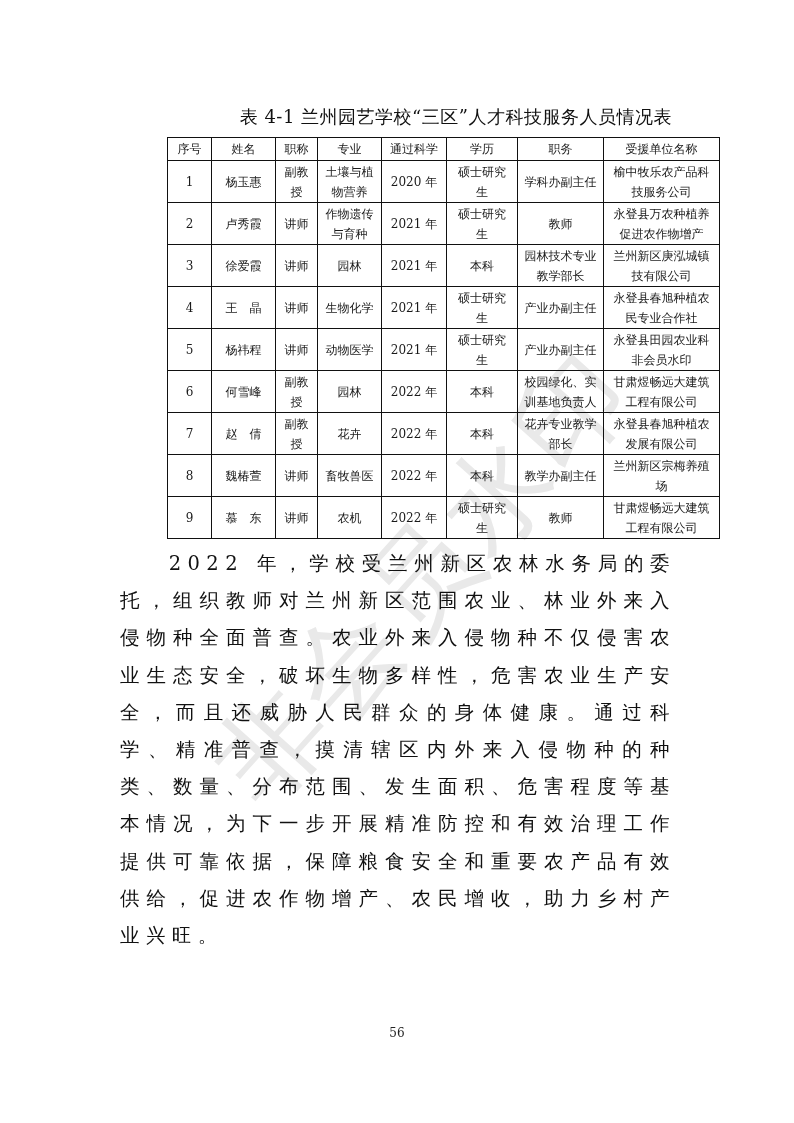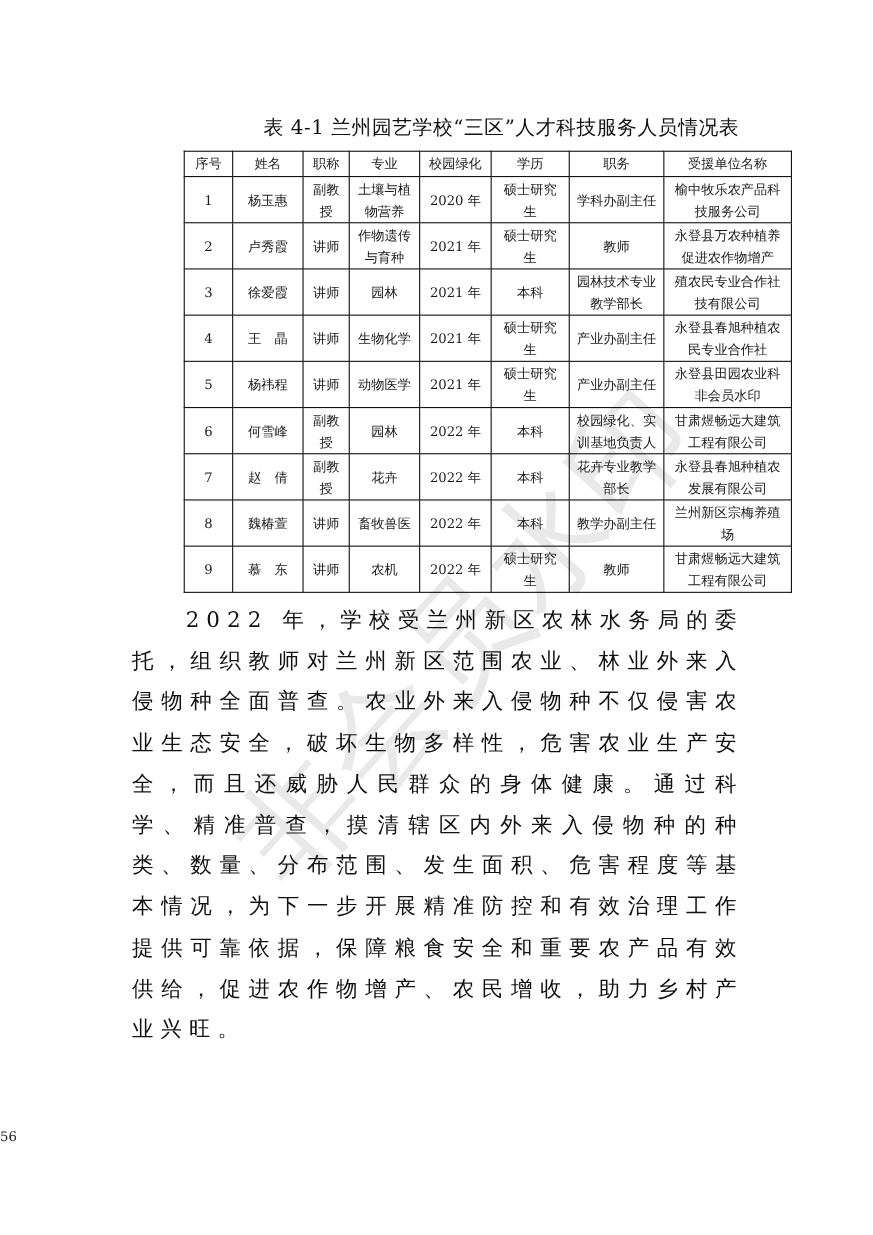--- a/index.html
+++ b/index.html
@@ -92,21 +92,21 @@
     }
     .body-text p {
       margin: 0;
       text-indent: 2.5em;
     }
     .page-number {
       position: absolute;
       left: 0;
       width: 794px;
       top: 1026px;
-      text-align: left;
+      text-align: center;
       font-size: 12px;
       color: #222;
     }
   </style>
 </head>
 <body>
 
 <div class="watermark">非会员水印</div>
 
 <div class="page">
@@ -123,21 +123,21 @@
       <col style="width:71px">
       <col style="width:86px">
       <col style="width:116px">
     </colgroup>
     <thead>
       <tr>
         <th>序号</th>
         <th>姓名</th>
         <th>职称</th>
         <th>专业</th>
-        <th>校园绿化</th>
+        <th>通过科学</th>
         <th>学历</th>
         <th>职务</th>
         <th>受援单位名称</th>
       </tr>
     </thead>
     <tbody id="table-body">
         <tr>
           <td>1</td>
           <td>杨玉惠</td>
           <td class="cell-lines">
@@ -195,21 +195,21 @@
           </td>
           <td>2021 年</td>
           <td class="cell-lines">
             <span>本科</span>
           </td>
           <td class="cell-lines">
             <span>园林技术专业</span>
             <span>教学部长</span>
           </td>
           <td class="cell-lines">
-            <span>殖农民专业合作社</span>
+            <span>兰州新区庚泓城镇</span>
             <span>技有限公司</span>
           </td>
         </tr>
         <tr>
           <td>4</td>
           <td>王　晶</td>
           <td class="cell-lines">
             <span>讲师</span>
           </td>
           <td class="cell-lines">

